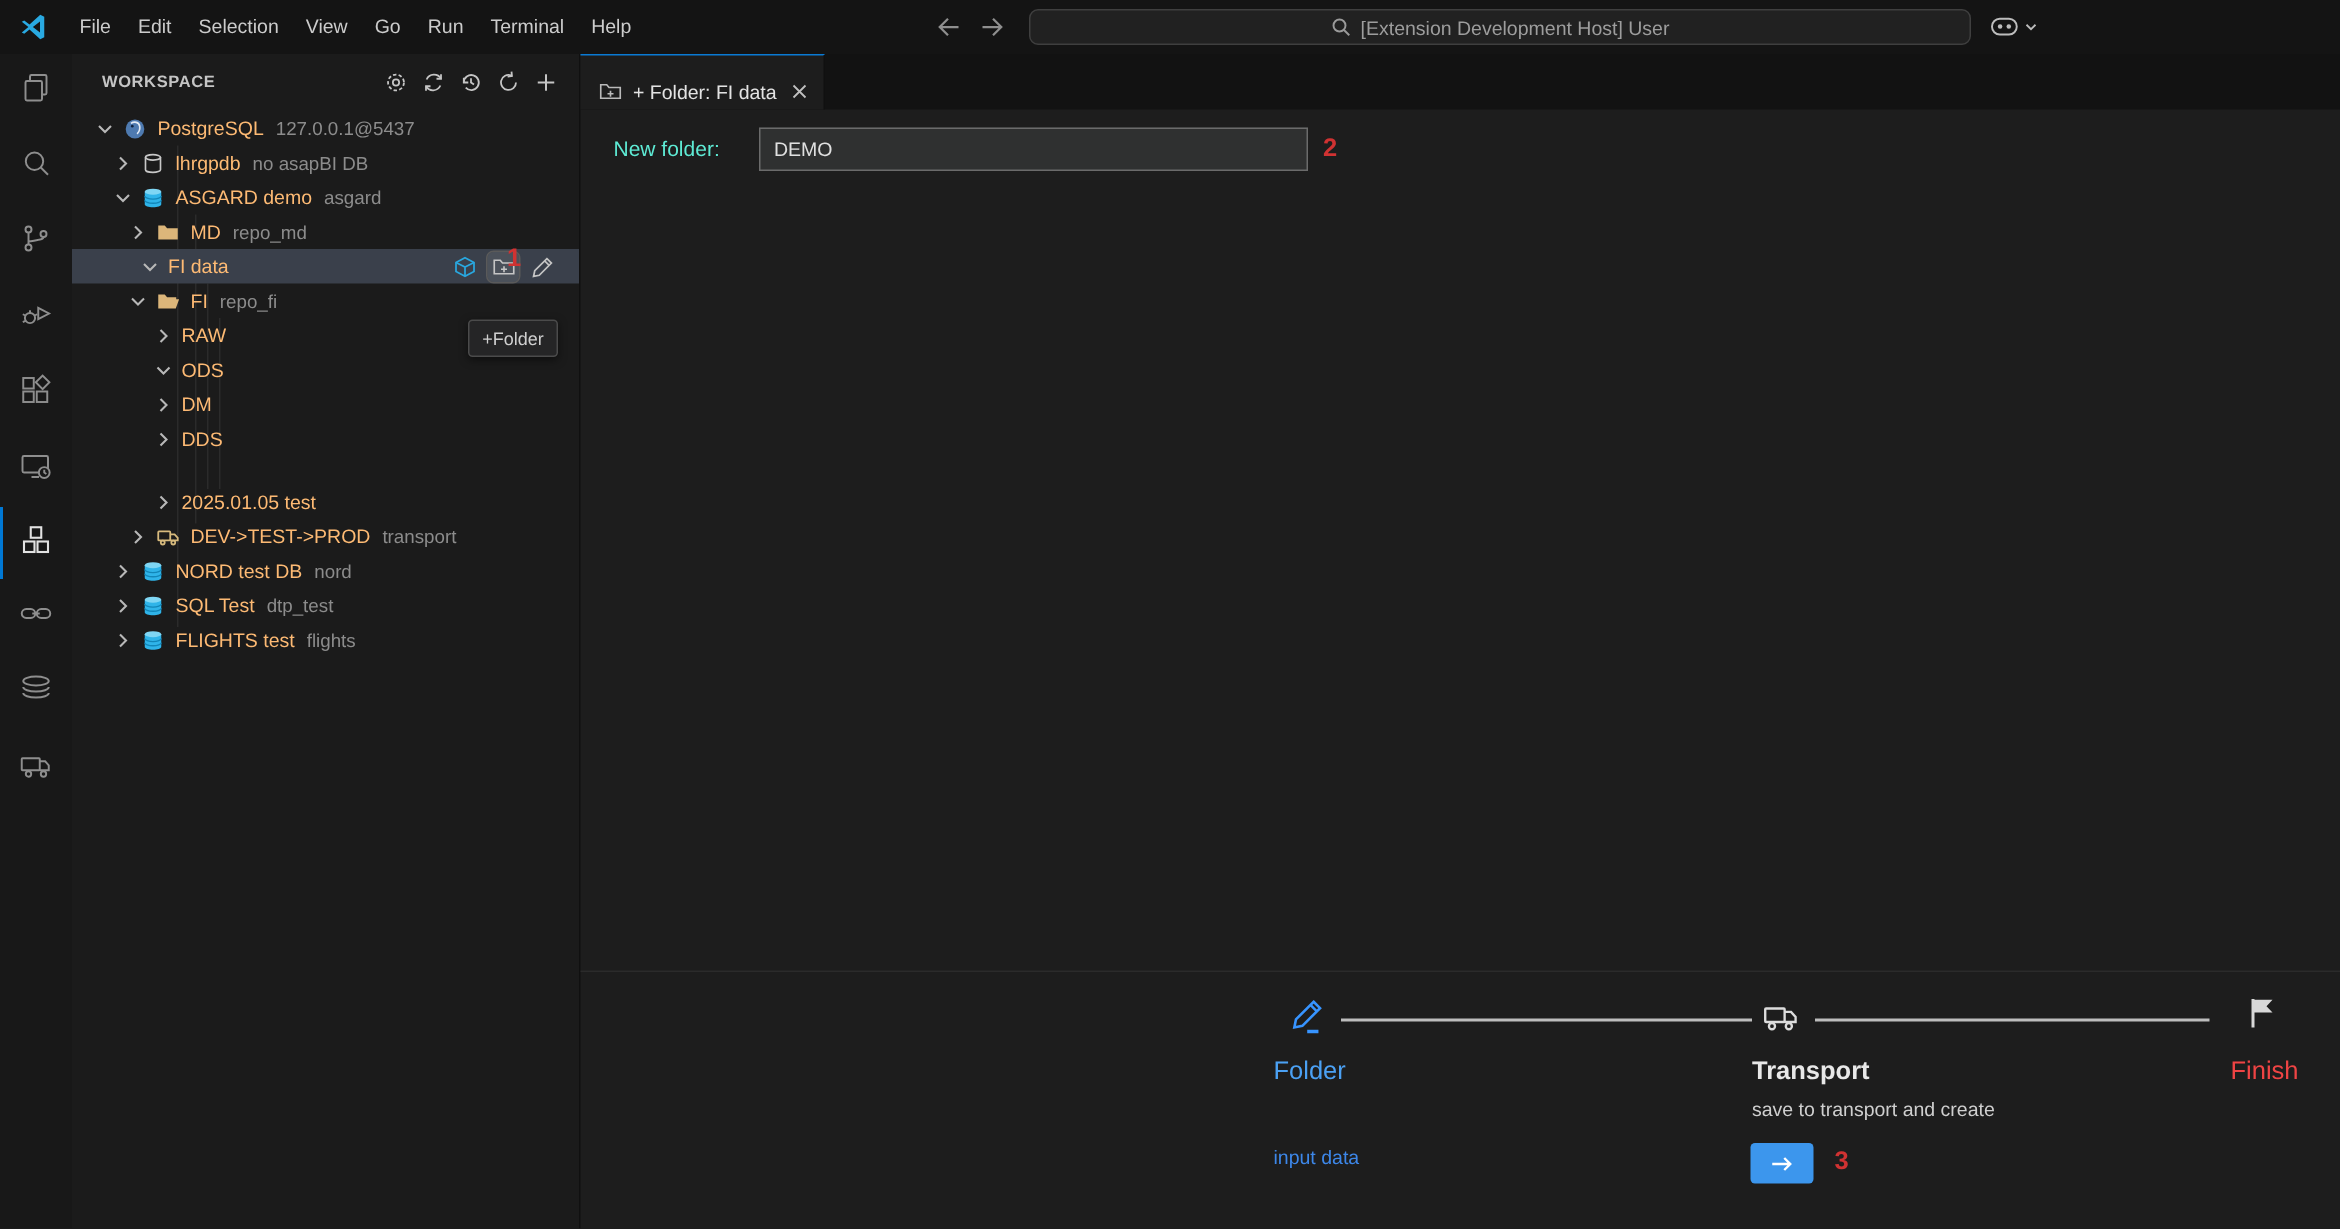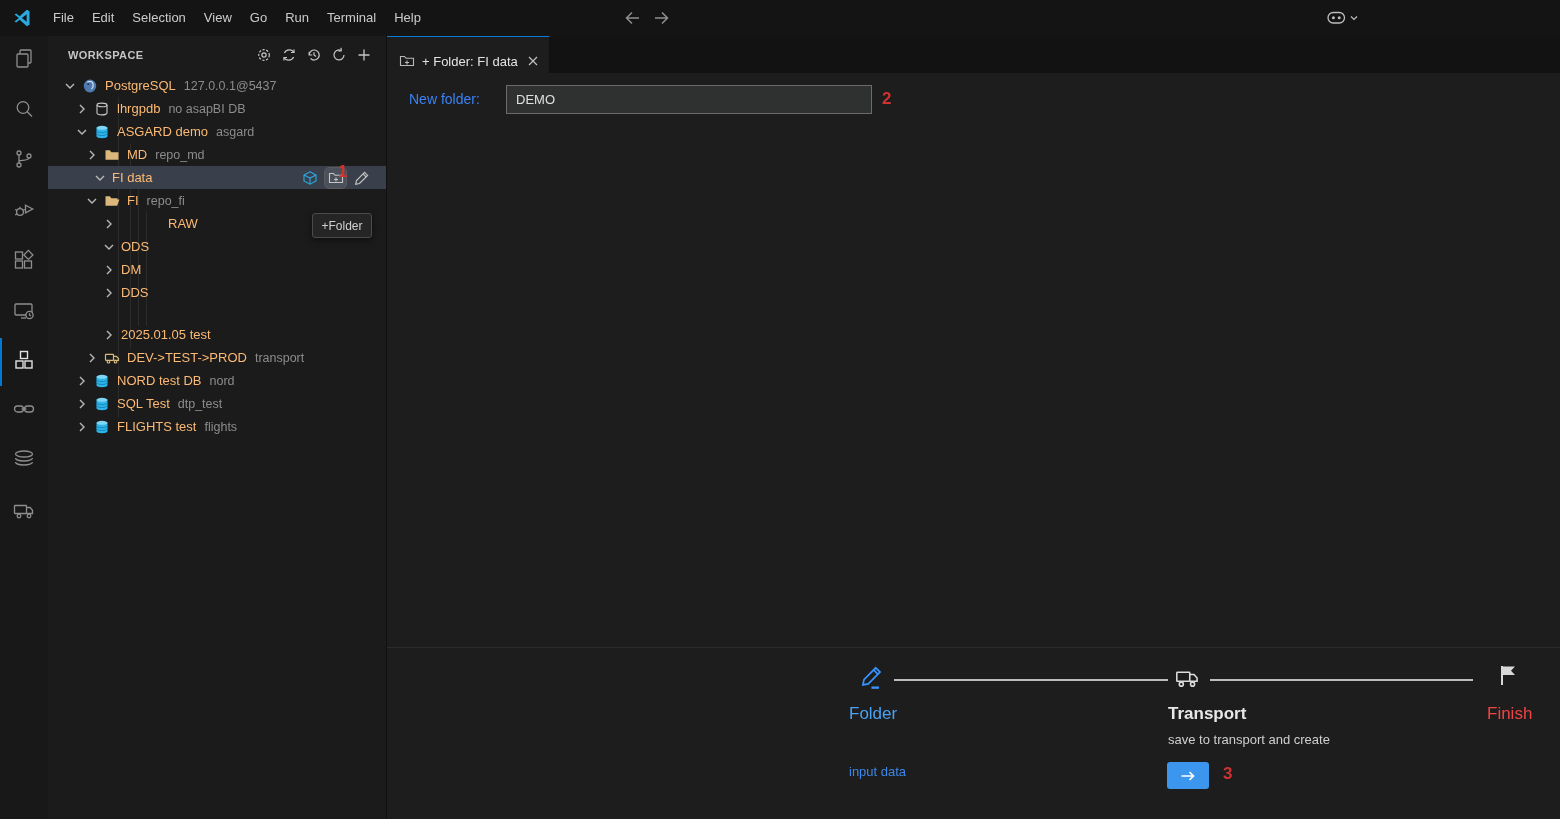--- a/index.html
+++ b/index.html
@@ -51,21 +51,21 @@
   
   .editor { position:absolute; left:386px; top:36px; width:1174px; height:783px; background:#1d1d1d; border-left:1px solid #101010; }
   .tabbar { position:absolute; left:0; top:0; width:100%; height:37px; background:#121212; }
   .tab { position:absolute; left:0; top:0; width:163px; height:37px; background:#1d1d1d;
          border-top:1.5px solid #0a7ad4; border-right:1px solid #101010;
          display:flex; align-items:center; padding:12px 8px 0 12px; gap:7px; }
   .tab-label { color:#e3e3e3; font-size:13px; white-space:nowrap; }
   .tab-close { margin-left:auto; display:flex; width:16px; height:16px; align-items:center; justify-content:center; border-radius:3px; }
 
   .nf-row { position:absolute; left:0; top:49px; width:100%; height:29px; }
-  .nf-label { position:absolute; left:22px; top:0; height:29px; line-height:29px; color:#3b82f6; font-size:14px;text-align:center; }
+  .nf-label { position:absolute; left:22px; top:0; height:29px; line-height:29px; color:#5eead4; font-size:14px;text-align:center; }
   .nf-input { position:absolute; left:119px; top:0; width:366px; height:29px;
               background:#2f3030; border:1px solid #6b6b6b; color:#e0e0e0;
               font-size:13px; font-family:"Liberation Sans",sans-serif; padding:0 9px; outline:none; }
 
   
   .wizard { position:absolute; left:0; top:611px; width:100%; bottom:0; border-top:1px solid #2b2b2b; }
   .step-line { position:absolute; height:2px; background:#bdbdbd; top:31px; }
   .step-icon { position:absolute; }
   .step-title { position:absolute; top:56px; font-size:17px; white-space:nowrap; }
   .step-sub { position:absolute; top:84px; font-size:13px; white-space:nowrap; }
@@ -106,20 +106,29 @@
       <span style="display:flex">
         <svg width="20" height="20" viewBox="0 0 20 20" fill="none" stroke="#8f8f8f" stroke-width="1.5">
             <path d="M17 10H4.5M10 4.5L4.5 10l5.5 5.5"></path>
           </svg>
       </span>
       <span style="display:flex">
         <svg width="20" height="20" viewBox="0 0 20 20" fill="none" stroke="#8f8f8f" stroke-width="1.5">
             <path d="M3 10h12.5M10 4.5L15.5 10 10 15.5"></path>
           </svg>
       </span>
+    </div>
+    <div class="cmd-center">
+      <span style="display:flex">
+        <svg width="14" height="14" viewBox="0 0 14 14" fill="none" stroke="#9a9a9a" stroke-width="1.3">
+            <circle cx="6" cy="6" r="4"></circle>
+            <path d="M9 9l3.5 3.5"></path>
+          </svg>
+      </span>
+      <span>[Extension Development Host] User</span>
     </div>
     <div class="copilot">
       <span style="display:flex">
         <svg width="21" height="17" viewBox="0 0 21 17" fill="none">
             <rect x="2" y="3.5" width="16.5" height="10.5" rx="5.2" stroke="#bdbdbd" stroke-width="1.3"></rect>
             <circle cx="7.4" cy="8.7" r="1.5" fill="#bdbdbd"></circle>
             <circle cx="13.2" cy="8.7" r="1.5" fill="#bdbdbd"></circle>
           </svg>
       </span>
       <span style="display:flex">
@@ -346,21 +355,21 @@
             </svg>
           </span>
           <span class="ticon">
             <svg width="16" height="16" viewBox="0 0 16 16">
               <path d="M1.5 3.3h4.3l1.6 1.9h6.1v1.3h1.9l-2.2 6.2H1.5z" fill="#dcb67a"></path>
             </svg>
           </span>
           <span class="tlabel">FI</span>
           <span class="tdesc">repo_fi</span>
         </div>
-        <div class="trow" style="padding-left: 53px; gap: 47px;">
+        <div class="trow" style="padding-left: 53px;">
           <span class="twisty">
             <svg width="16" height="16" viewBox="0 0 16 16">
               <path d="M6 4l4 4-4 4" fill="none" stroke="#b8b8b8" stroke-width="1.4"></path>
             </svg>
           </span>
           <span class="tlabel">RAW</span>
         </div>
         <div class="trow" style="padding-left: 53px;">
           <span class="twisty">
             <svg width="16" height="16" viewBox="0 0 16 16">

